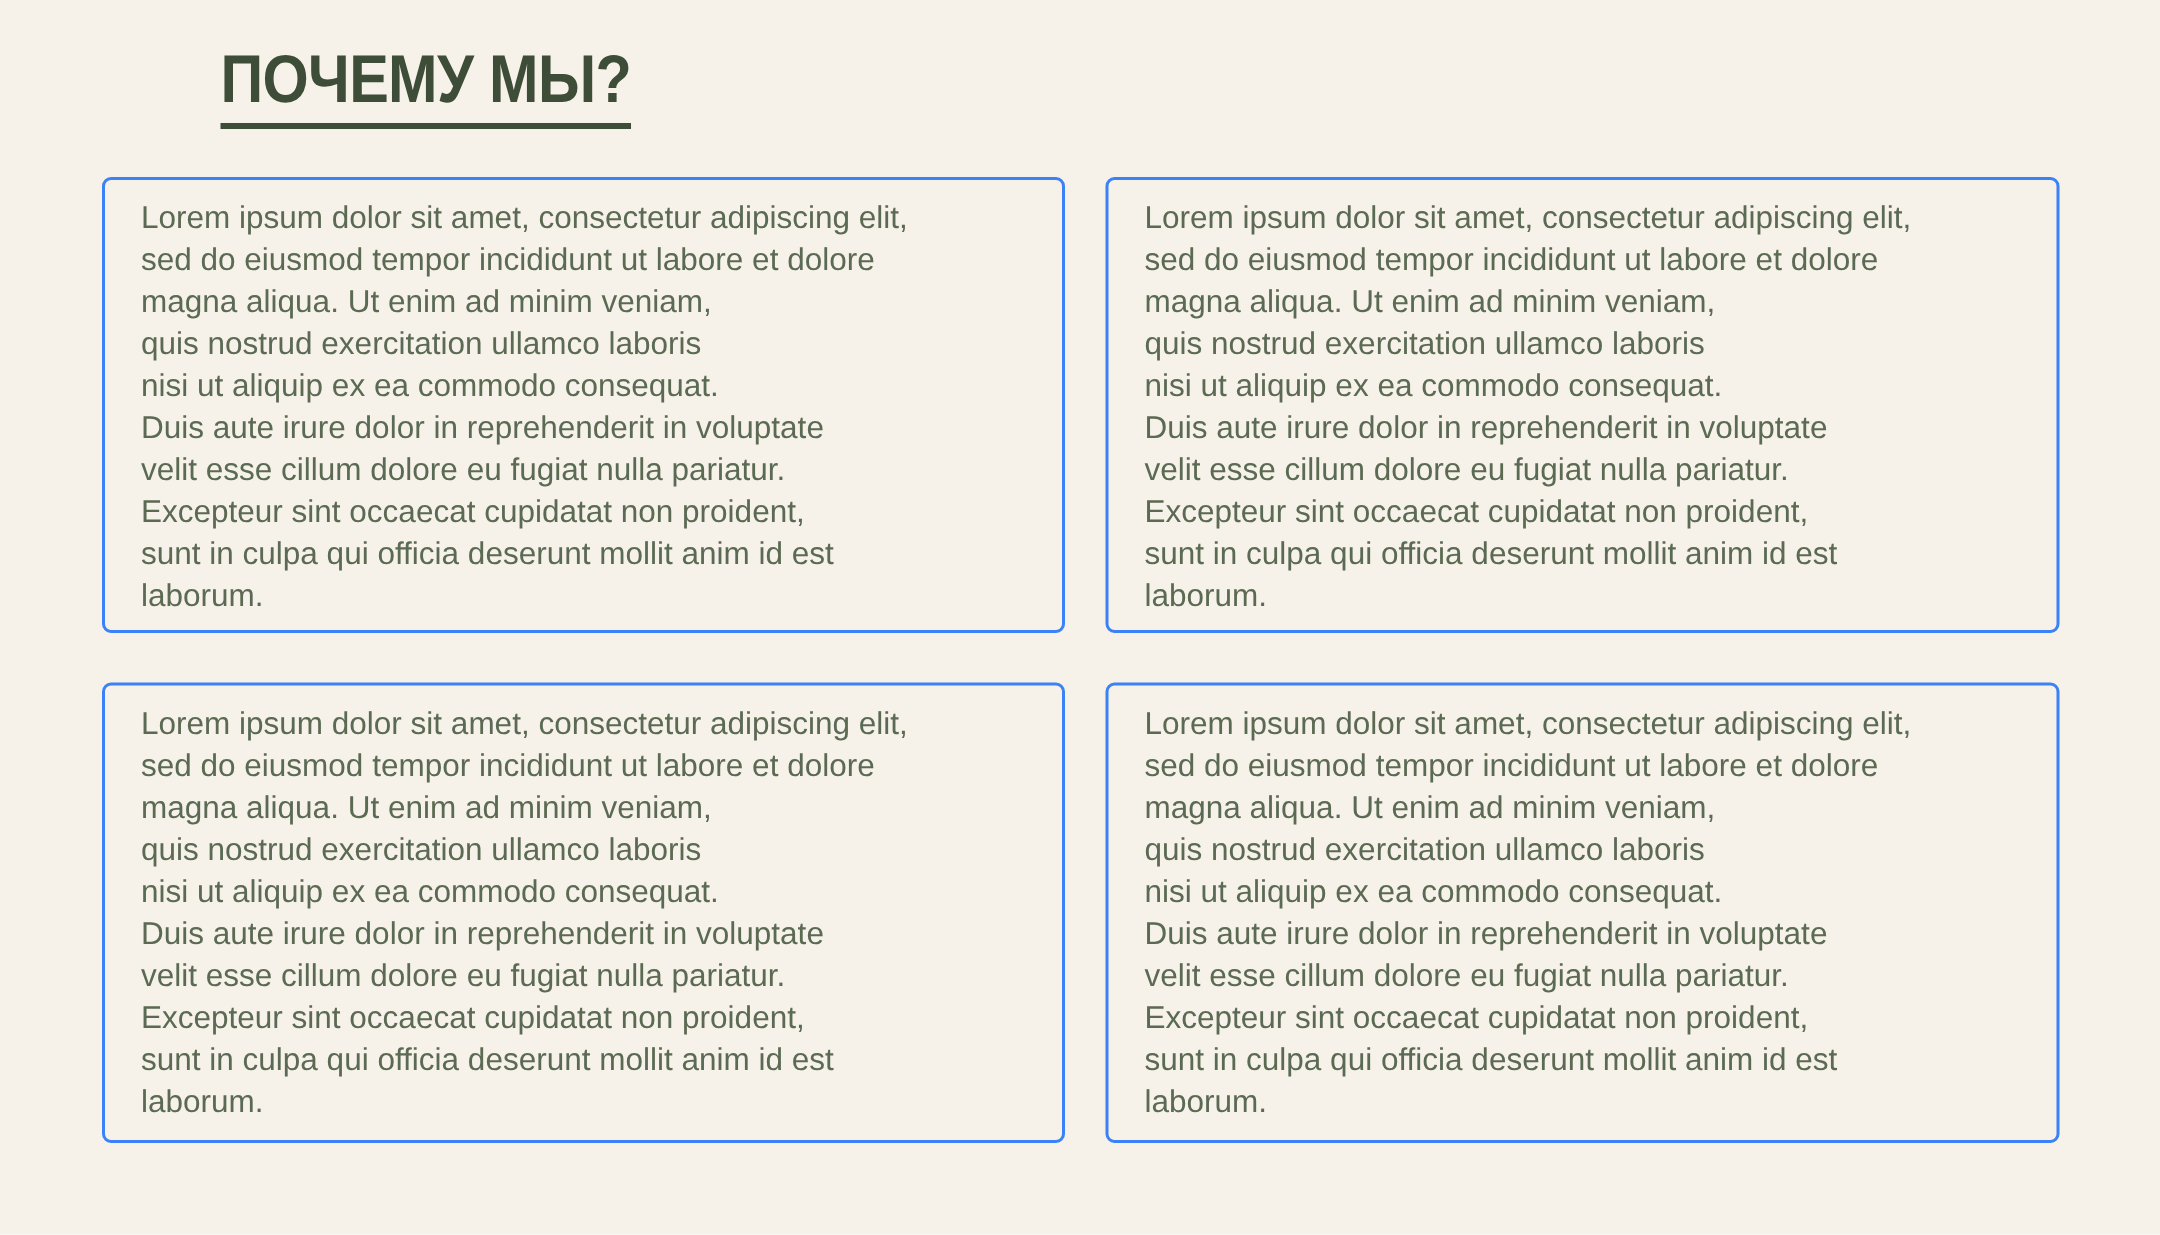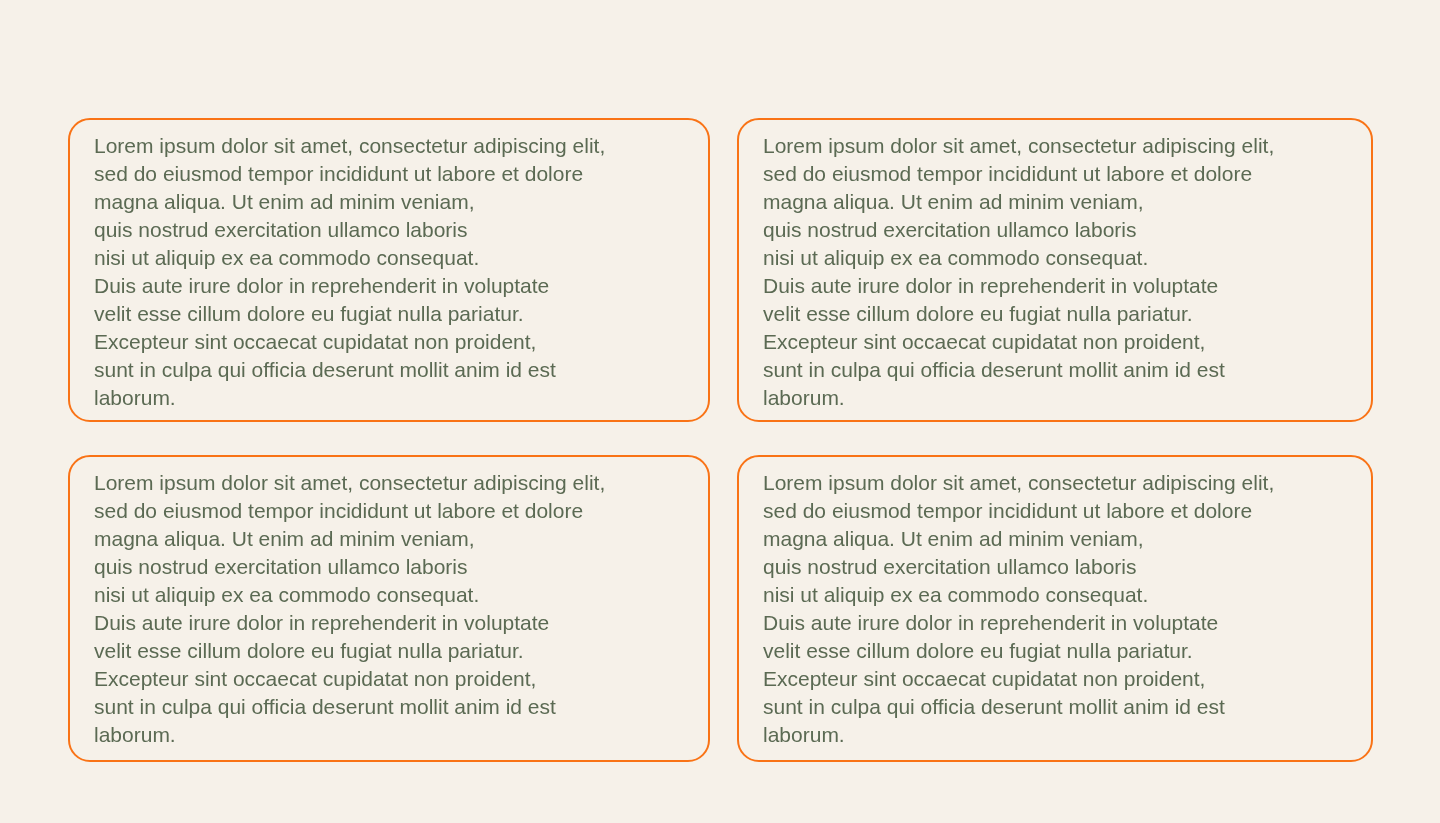--- a/index.html
+++ b/index.html
@@ -37,39 +37,42 @@
     left: 68px;
     top: 118px;
     display: grid;
     grid-template-columns: 642px 636px;
     grid-template-rows: 304px 307px;
     column-gap: 27px;
     row-gap: 33px;
   }
   .card {
     box-sizing: border-box;
-    border: 2px solid #f97316;
-    border-radius: 22px;
+    border: 2px solid #3b82f6;
+    border-radius: 6px;
     padding: 12px 16px 0 24px;
     background: transparent;
   }
   .card-text {
     font-size: 21px;
     line-height: 28px;
     color: #5B6A53;
   }
   .card-text .line {
     white-space: nowrap;
   }
 </style>
 </head>
 <body>
 
 <div class="slide">
 
+  <div class="title-wrap">
+    <span class="slide-title">ПОЧЕМУ МЫ?</span>
+  </div>
 
   <div class="cards-grid">
 
     <div class="card">
       <div class="card-text">
           <div class="line">Lorem ipsum dolor sit amet, consectetur adipiscing elit,</div>
           <div class="line">sed do eiusmod tempor incididunt ut labore et dolore</div>
           <div class="line">magna aliqua. Ut enim ad minim veniam,</div>
           <div class="line">quis nostrud exercitation ullamco laboris</div>
           <div class="line">nisi ut aliquip ex ea commodo consequat.</div>

